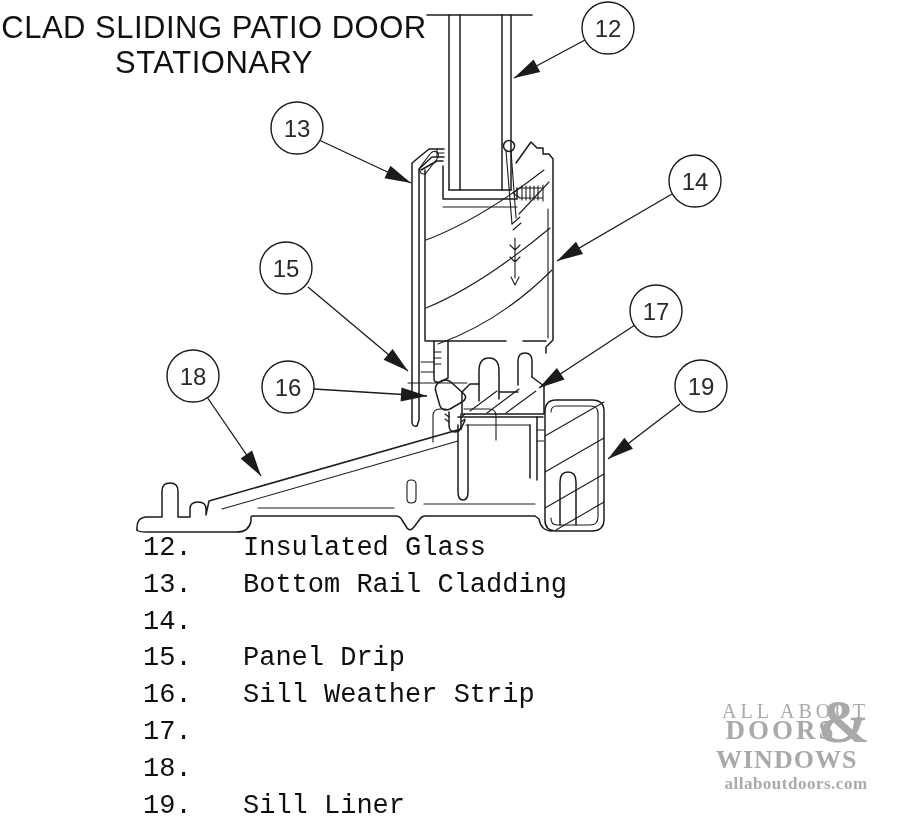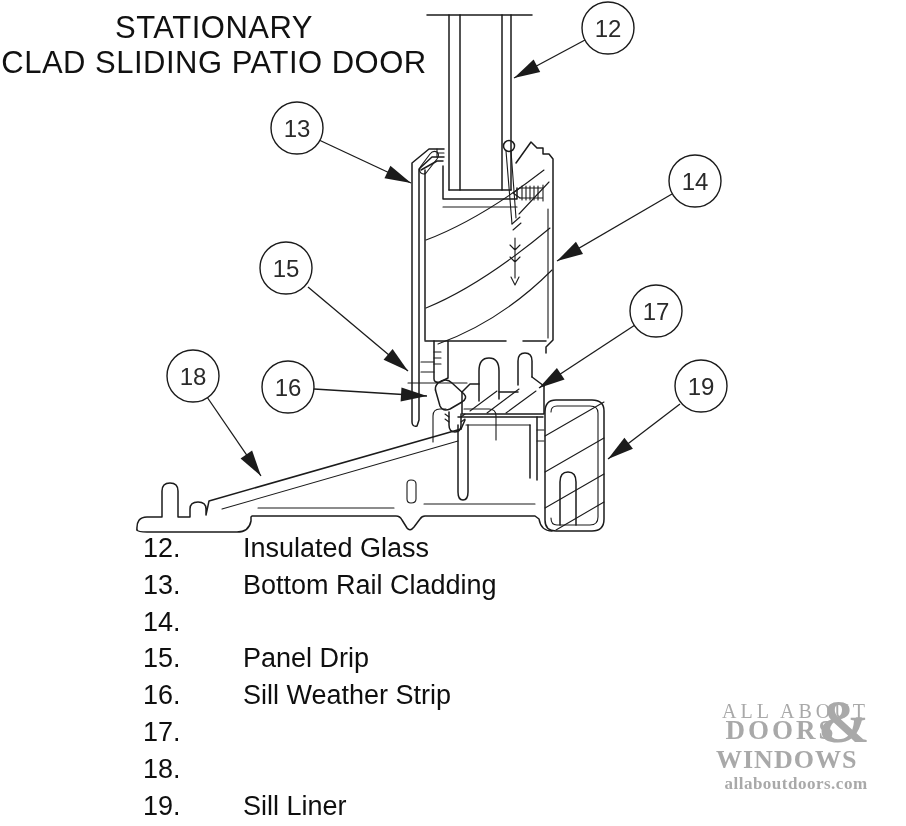--- a/index.html
+++ b/index.html
@@ -13,41 +13,41 @@
   }
   .diagram-svg{position:absolute;left:0;top:0;}
   .tech{stroke:#1b1b1b;fill:none;stroke-width:1.5;stroke-linecap:round;stroke-linejoin:round;}
   .thin{stroke:#1b1b1b;fill:none;stroke-width:1.1;stroke-linecap:round;stroke-linejoin:round;}
   .leader{stroke:#1b1b1b;fill:none;stroke-width:1.3;}
   .callout-circle{stroke:#1b1b1b;fill:#ffffff;stroke-width:1.4;}
   .callout-num{font:24px "Liberation Sans", sans-serif;fill:#2a2a2a;text-anchor:middle;}
   .legend{
     position:absolute;left:143px;top:530px;font-size:27px;line-height:36.8px;color:#0f0f0f;
   }
-  .legend-row{display:flex;}
+  .legend-row{display:flex;font-family:Liberation Mono, monospace;}
   .legend-num{width:100px;}
   .legend-name{white-space:nowrap;}
   .watermark{
     position:absolute;left:716px;top:700px;width:164px;height:100px;
     font-family:"Liberation Serif", serif;color:#a9a9a9;user-select:none;
   }
   .wm-top{position:absolute;left:6px;top:0;width:128px;text-align:center;font-size:20px;letter-spacing:4px;white-space:nowrap;}
   .wm-doors{position:absolute;left:0px;top:15px;width:130px;text-align:center;font-size:27px;font-weight:bold;letter-spacing:3px;white-space:nowrap;}
   .wm-amp{position:absolute;left:102px;top:-10px;font-size:62px;font-weight:bold;line-height:1;}
   .wm-windows{position:absolute;left:0px;top:45px;width:160px;font-size:26px;font-weight:bold;letter-spacing:1px;white-space:nowrap;}
   .wm-site{position:absolute;left:0px;top:74px;width:160px;text-align:center;font-size:17px;font-weight:bold;letter-spacing:.5px;white-space:nowrap;}
 </style>
 </head>
 <body>
 
 <div class="canvas">
 
   <div class="title">
+    <div>CLAD SLIDING PATIO DOOR</div>
     <div>STATIONARY</div>
-    <div>CLAD SLIDING PATIO DOOR</div>
   </div>
 
   <svg class="diagram-svg" width="906" height="826" viewBox="0 0 906 826">
     <defs>
       <marker id="arr" markerUnits="userSpaceOnUse" markerWidth="30" markerHeight="16" refX="27" refY="8" orient="auto">
         <path d="M1,1 L27,8 L1,15 Z" fill="#1b1b1b"></path>
       </marker>
     </defs>
 
     <g>

